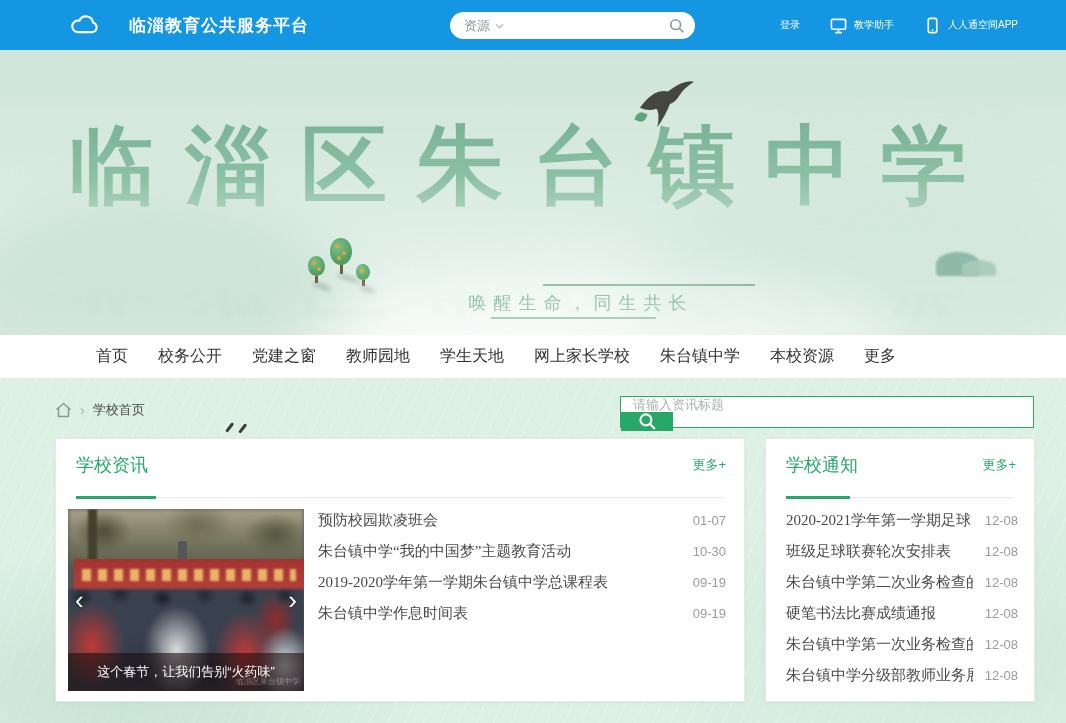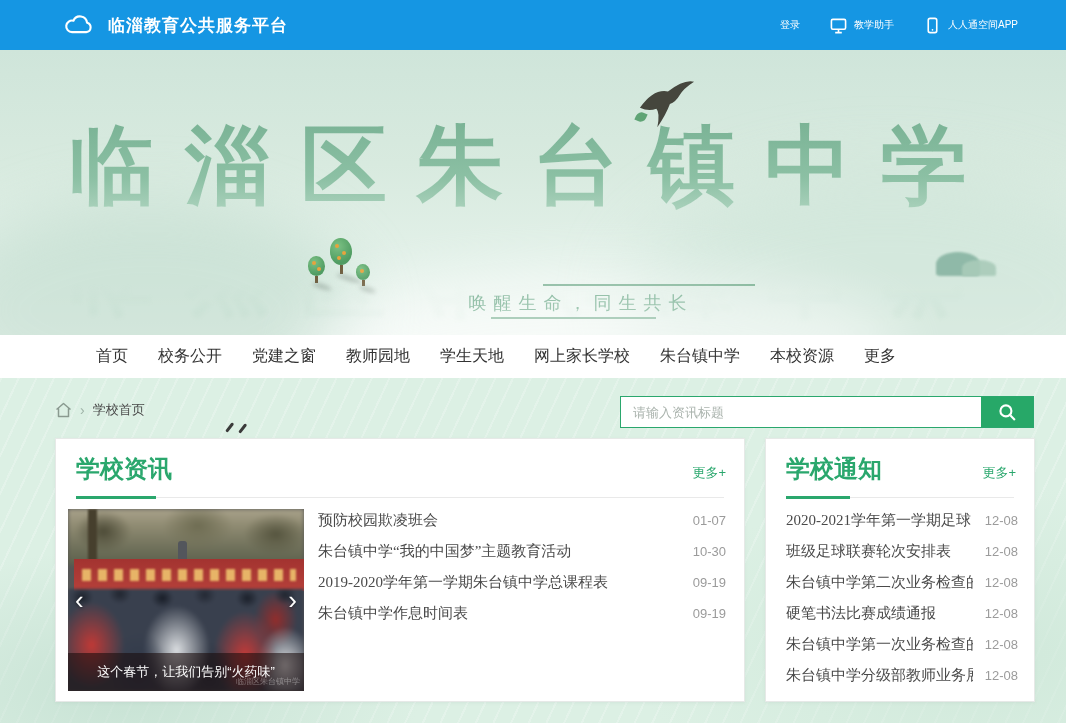--- a/index.html
+++ b/index.html
@@ -4,21 +4,21 @@
 <style>
   :root{
     --blue:#1596e3; --green:#2aa76d; --btn-green:#27a868; --mint:#dcf0e4;
   }
   *{margin:0;padding:0;box-sizing:border-box;font-family:"Liberation Sans","DejaVu Sans",sans-serif;}
   html,body{width:1066px;height:723px;overflow:hidden;background:#fff;}
   .page{position:relative;width:1066px;height:723px;}
 
   
   .topbar{position:absolute;left:0;top:0;width:100%;height:50px;background:var(--blue);display:flex;align-items:center;}
-  .brand{position:absolute;left:64px;top:0;height:50px;display:flex;align-items:center;gap:12px;color:#fff;}
+  .brand{position:absolute;left:70px;top:0;height:50px;display:flex;align-items:center;gap:27px;color:#fff;}
   .brand .cloud{width:32px;height:24px;}
   .brand-title{font-size:17px;font-weight:bold;letter-spacing:1px;color:#fff;}
   .topsearch{position:absolute;left:450px;top:12px;width:245px;height:27px;background:#fff;border-radius:14px;display:flex;align-items:center;padding:0 10px 0 14px;}
   .topsearch .sel{display:flex;align-items:center;gap:5px;font-size:13px;color:#8d9399;cursor:pointer;}
   .topsearch .caret{width:9px;height:6px;}
   .topsearch .mag{margin-left:auto;width:16px;height:16px;}
   .topmenu{position:absolute;right:48px;top:0;height:50px;display:flex;align-items:center;gap:30px;}
   .topmenu a{color:#fff;font-size:10px;text-decoration:none;display:flex;align-items:center;gap:7px;cursor:pointer;}
   .icon-16{width:17px;height:17px;}
 
@@ -61,31 +61,31 @@
     background:
       radial-gradient(420px 200px at 12% 90%,rgba(190,220,205,.7),transparent 70%),
       radial-gradient(500px 240px at 92% 80%,rgba(205,231,216,.8),transparent 70%),
       repeating-linear-gradient(115deg,rgba(255,255,255,.22) 0 2px,transparent 2px 16px);}
   .breadcrumb{position:absolute;left:55px;top:401px;display:flex;align-items:center;gap:8px;z-index:3;}
   .crumb-sep{color:#9fb3a8;font-size:14px;}
   .crumb-cur{font-size:13px;color:#4a4a4a;}
   .birds-deco{position:absolute;left:224px;top:426px;width:26px;height:14px;z-index:4;}
   .birds-deco i{position:absolute;width:11px;height:2.5px;background:#3a3a3a;border-radius:2px;transform:rotate(-52deg);}
   .birds-deco i:nth-child(2){left:13px;top:1px;}
-  .content-search{position:absolute;left:620px;top:396px;width:414px;height:32px;border:1px solid var(--green);background:#fff;display:flex;z-index:3;}
+  .content-search{position:absolute;left:620px;top:396px;width:414px;height:32px;border:1px solid var(--green);background:#fff;display:flex;z-index:3;flex-direction:column;}
   .content-search input{flex:1;border:none;outline:none;padding:0 12px;font-size:13px;color:#333;}
   .content-search input::placeholder{color:#aab3ad;}
   .content-search button{width:52px;height:100%;border:none;background:var(--btn-green);cursor:pointer;display:flex;align-items:center;justify-content:center;}
 
   
   .card{position:absolute;top:438px;background:#fff;border:1px solid #e6e9e7;box-shadow:0 1px 3px rgba(90,120,105,.08);z-index:2;}
   .card-news{left:55px;width:690px;height:264px;}
   .card-notice{left:765px;width:270px;height:264px;}
   .card-head{position:absolute;left:20px;right:18px;top:14px;display:flex;align-items:flex-end;}
-  .panel-title{font-size:24px;font-weight:700;color:var(--green);}
+  .panel-title{font-size:18px;font-weight:400;color:var(--green);}
   .more-link{margin-left:auto;font-size:13px;color:var(--green);text-decoration:none;cursor:pointer;padding-bottom:3px;}
   .divider{position:absolute;left:20px;right:20px;top:56px;height:3px;}
   .divider::after{content:'';position:absolute;left:0;right:0;bottom:0;height:1px;background:#e9e9e9;}
   .divider .seg{position:absolute;left:0;bottom:-1px;height:3px;background:var(--green);z-index:1;}
   .card-news .seg{width:80px;}
   .card-notice .seg{width:64px;}
   .news-list{position:absolute;top:66px;list-style:none;}
   .card-news .news-list{left:262px;right:18px;}
   .card-notice .news-list{left:20px;right:16px;}
   .row{height:31px;display:flex;align-items:center;cursor:pointer;}
@@ -124,20 +124,32 @@
 
 <div class="page">
 
   <header class="topbar">
     <div class="brand">
       <svg class="cloud" viewBox="0 0 36 26" fill="none" stroke="#fff" stroke-width="2.4" stroke-linecap="round" stroke-linejoin="round">
         <path d="M9 21 a6.5 6.5 0 1 1 1.6-12.8 a8 8 0 0 1 15.3 2.2 a5.4 5.4 0 0 1-.9 10.6 Z"></path>
       </svg>
       <span class="brand-title">临淄教育公共服务平台</span>
     </div>
+    <div class="topsearch">
+      <span class="sel">
+        <span>资源</span>
+        <svg class="caret" viewBox="0 0 10 6">
+            <path d="M1 1 L5 5 L9 1" fill="none" stroke="#b9bfc6" stroke-width="1.6"></path>
+          </svg>
+      </span>
+      <svg class="mag" viewBox="0 0 18 18" fill="none" stroke="#8d9399" stroke-width="1.8">
+          <circle cx="7.5" cy="7.5" r="5.5"></circle>
+          <path d="M11.8 11.8 L16 16"></path>
+        </svg>
+    </div>
     <div class="topmenu">
       <a>登录</a>
       <a>
         <svg class="icon-16" viewBox="0 0 18 18" fill="none" stroke="#fff" stroke-width="1.7">
             <rect x="1.5" y="2.5" width="15" height="10.5" rx="1.5"></rect>
             <path d="M9 13.5 v2.5 M5.5 16.5 h7"></path>
           </svg>
         <span>教学助手</span>
       </a>
       <a>

